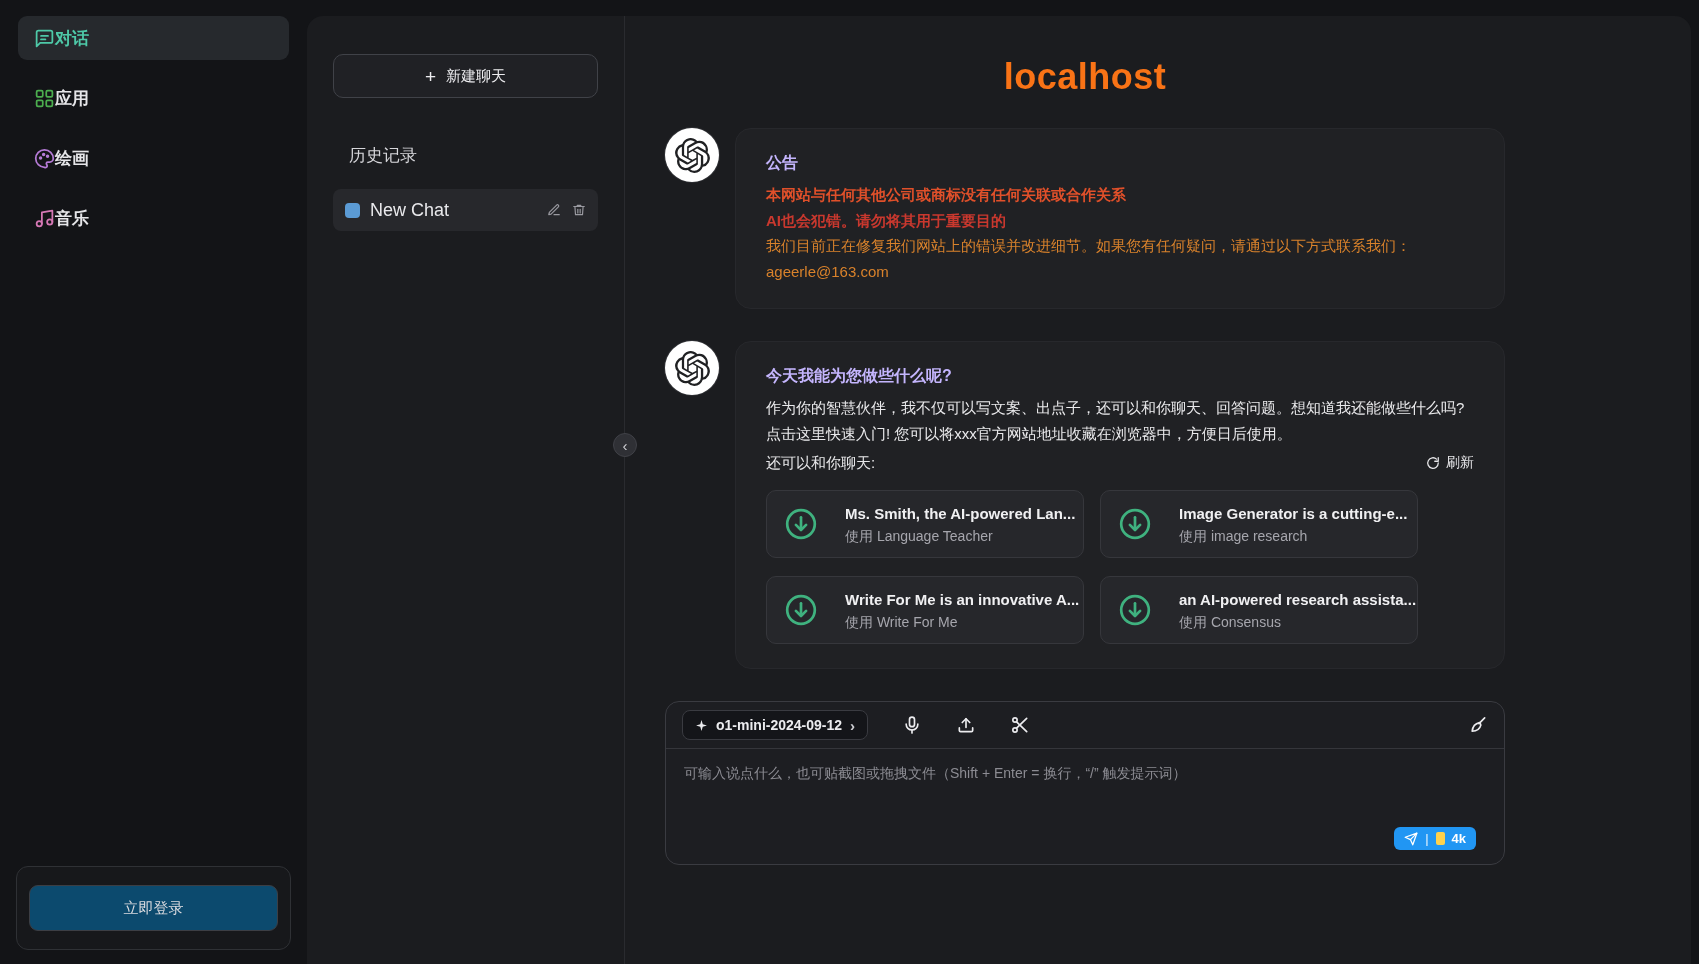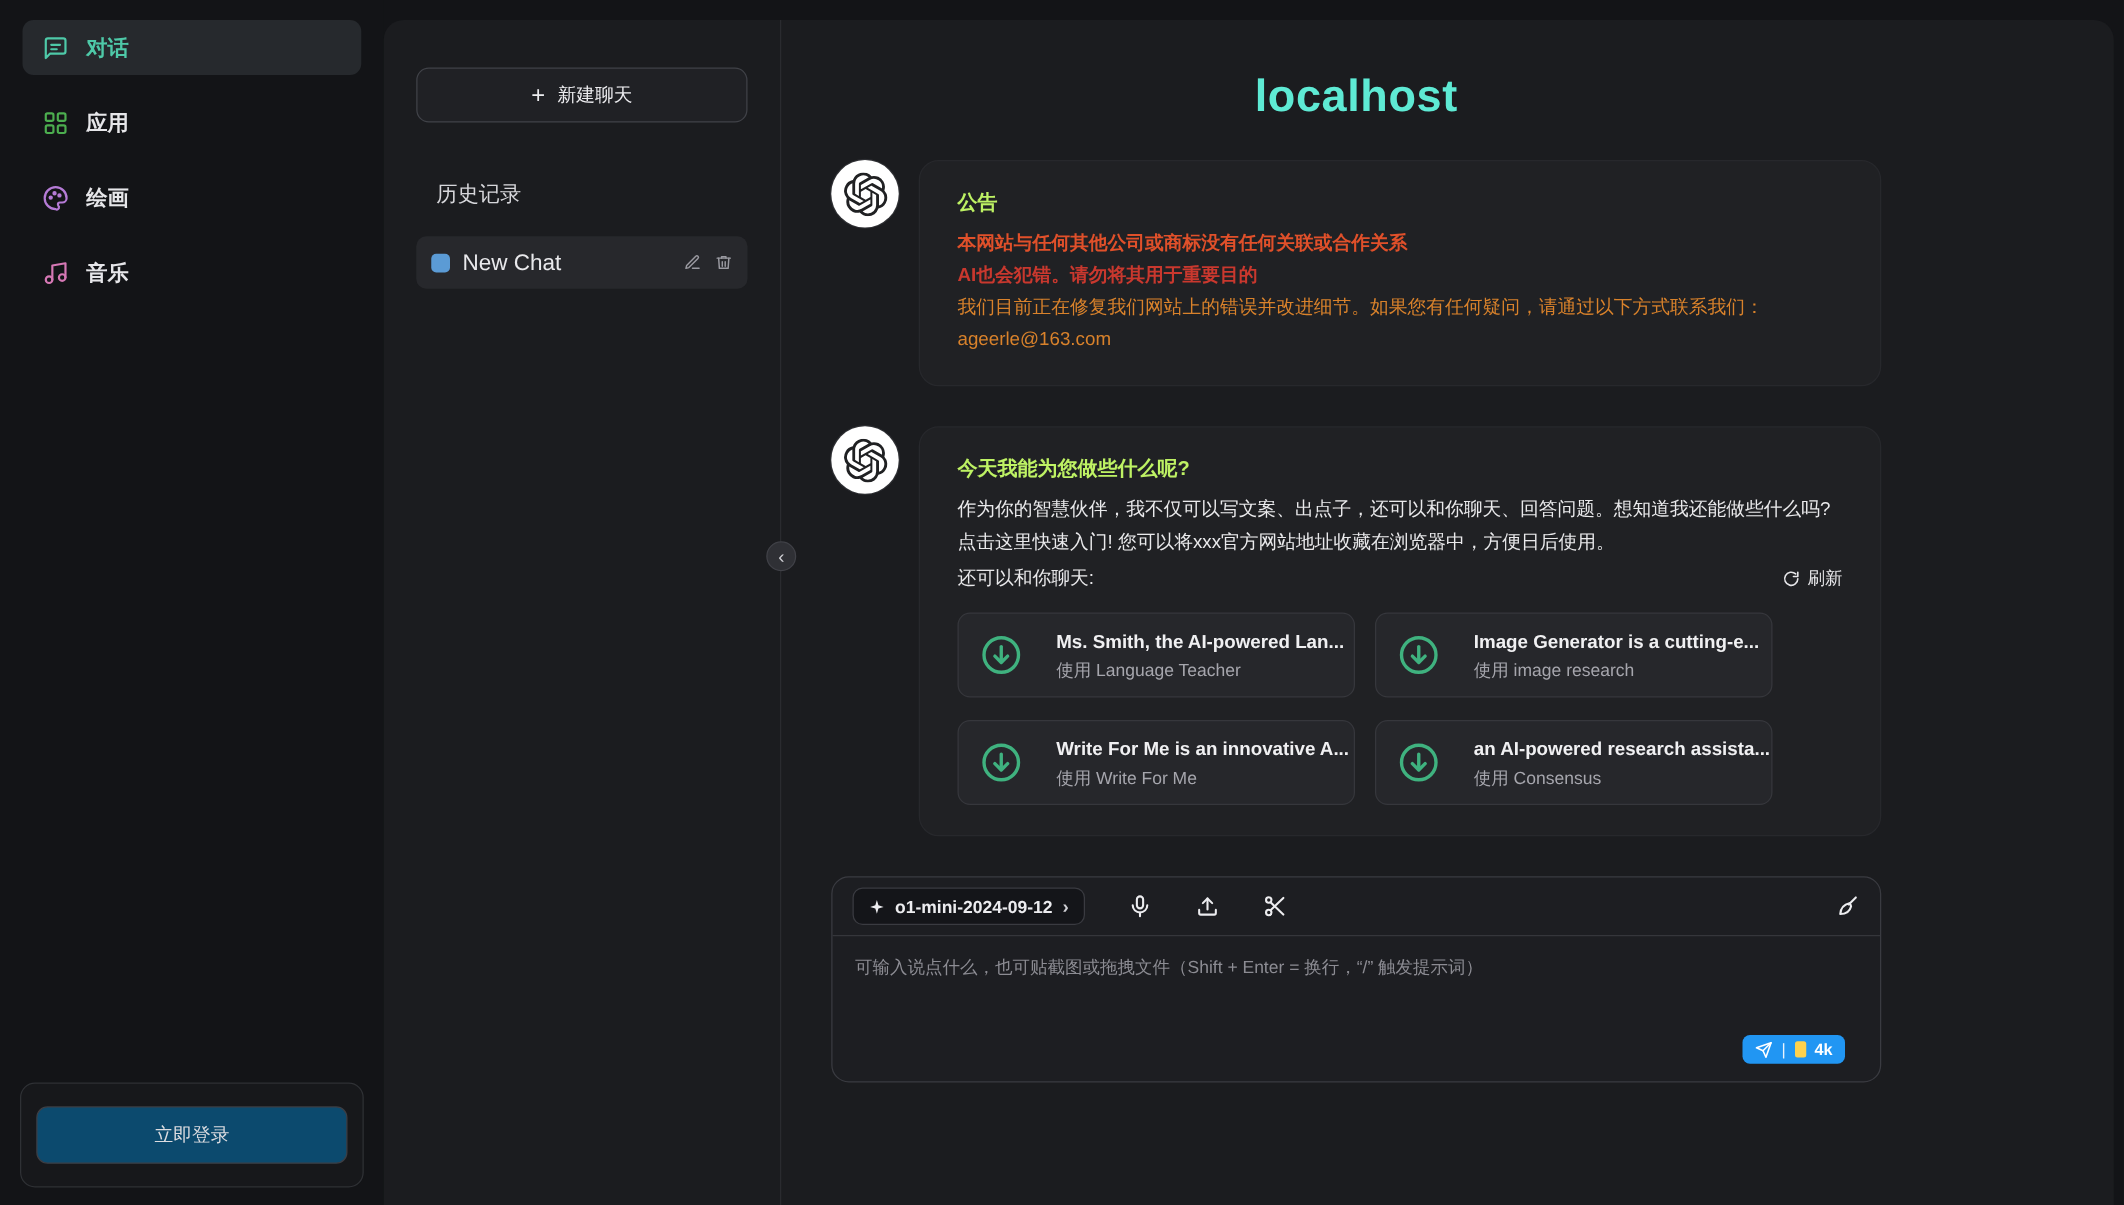--- a/index.html
+++ b/index.html
@@ -7,21 +7,21 @@
   body {
     width:1699px; height:964px; position:relative; overflow:hidden;
     background:#131417; color:#e8e8ea;
     font-family:"Liberation Sans","DejaVu Sans",sans-serif;
   }
   svg { display:block; }
 
   
   .nav { position:absolute; left:0; top:0; bottom:0; width:307px; background:#131417; }
   .nav-item {
-    display:flex; align-items:center; gap:14px; height:44px;
+    display:flex; align-items:center; gap:0; height:44px;
     margin:0 18px 16px 18px; padding:0 16px; border-radius:9px;
     font-size:17px; font-weight:600; color:#e6e6e9; cursor:pointer;
   }
   .nav-item:first-child { margin-top:16px; }
   .nav-item.active { background:#26292d; }
   .nav-icon svg { width:21px; height:21px; }
 
   .login-box {
     position:absolute; left:16px; right:16px; bottom:14px;
     border:1px solid #2f3135; border-radius:12px; background:#17181b; padding:18px 12px;
@@ -60,34 +60,34 @@
     position:absolute; left:306px; top:417px; width:24px; height:24px; z-index:5;
     border-radius:50%; background:#2f3035; border:1px solid #404147;
     display:flex; align-items:center; justify-content:center;
     color:#cfcfd4; font-size:15px; line-height:1; cursor:pointer;
   }
 
   
   .main-col { flex:1; padding:0 186px 0 40px; position:relative; }
   .page-title {
     margin-top:40px; text-align:center; font-size:36px; font-weight:800;
-    color:#5eead4; letter-spacing:.5px;
+    color:#f97316; letter-spacing:.5px;
   }
   .messages { margin-top:30px; }
   .msg { display:flex; gap:16px; margin-bottom:32px; }
   .avatar {
     width:54px; height:54px; border-radius:50%; background:#ffffff; flex-shrink:0;
     display:flex; align-items:center; justify-content:center; box-shadow:0 0 0 1px #2e2f33;
   }
   .avatar svg { width:35px; height:35px; }
   .bubble {
     background:#202124; border:1px solid #27282c; border-radius:16px;
     padding:20px 30px 24px; flex:1; font-size:15px; line-height:1.7;
   }
-  .bubble-heading { font-weight:700; font-size:16px; color:#bef264; margin-bottom:6px; }
+  .bubble-heading { font-weight:700; font-size:16px; color:#c4b5fd; margin-bottom:6px; }
   .ann-line { font-size:15px; }
   .ann-bold { font-weight:700; }
   .msg-body { color:#eaeaec; margin-bottom:4px; }
   .prompt-row { display:flex; justify-content:space-between; align-items:center; }
   .refresh-btn { display:flex; align-items:center; gap:6px; font-size:14px; color:#e6e6e9; cursor:pointer; }
   .refresh-btn svg { width:14px; height:14px; }
   .suggestions { margin-top:14px; display:grid; grid-template-columns:318px 318px; gap:18px 16px; }
   .suggestion-card {
     background:#26272b; border:1px solid #36373c; border-radius:10px;
     padding:12px 16px; display:flex; align-items:center; gap:26px; cursor:pointer;

